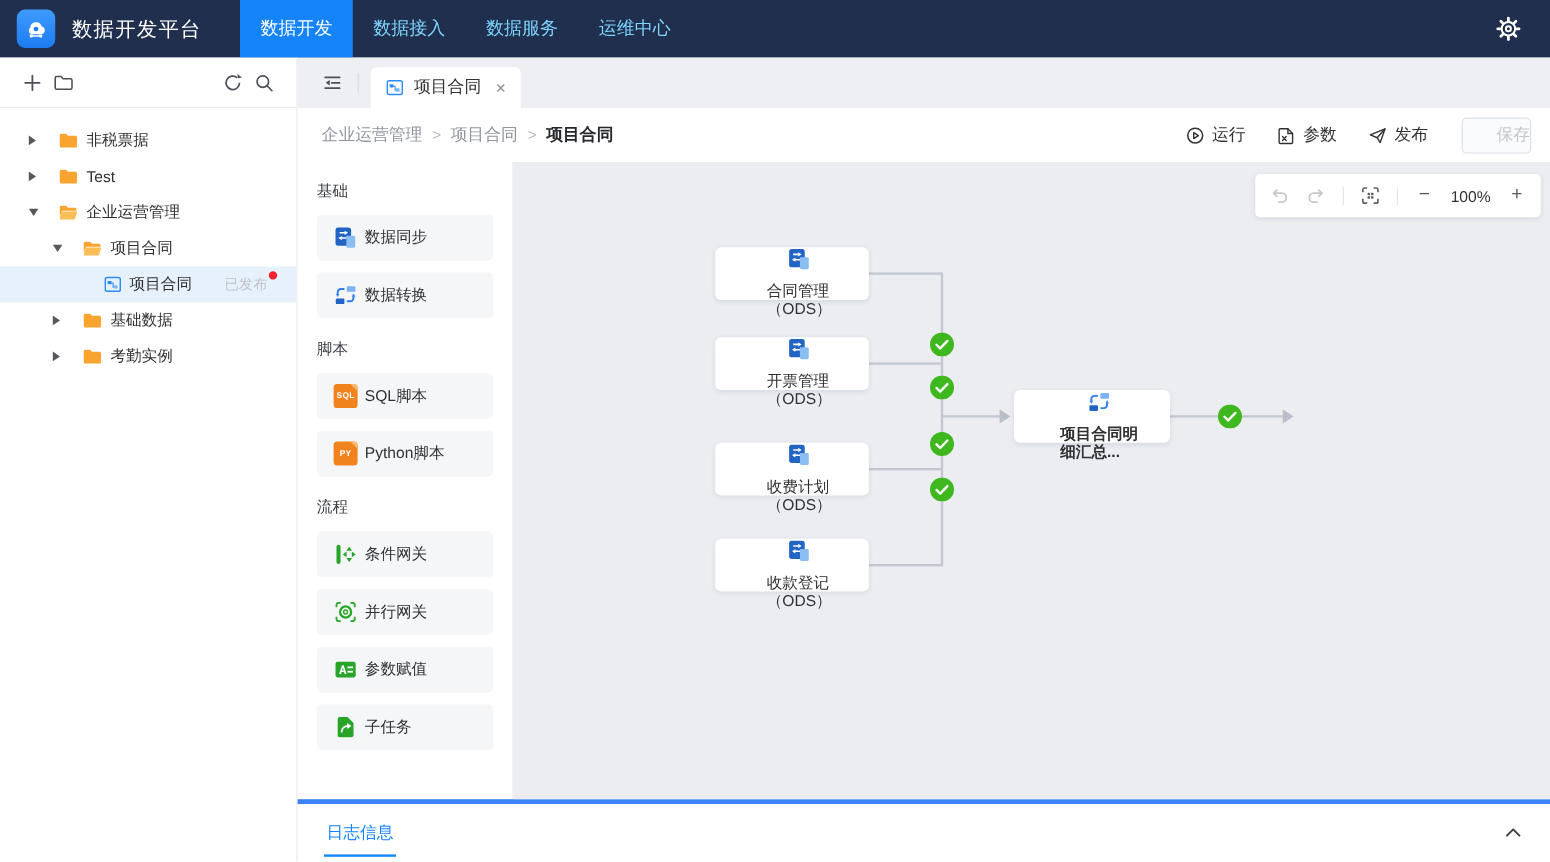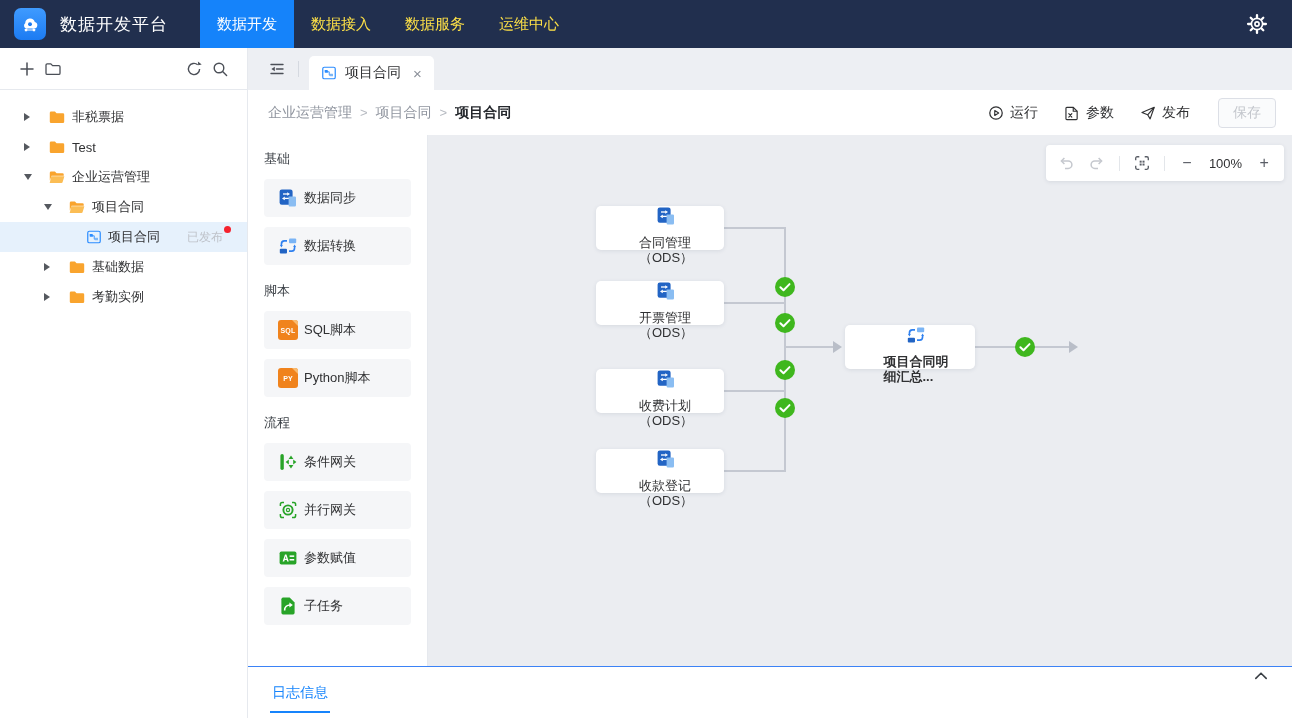--- a/index.html
+++ b/index.html
@@ -6,21 +6,21 @@
   html,body { width:1292px; height:718px; overflow:hidden;
     font-family:"Liberation Sans","DejaVu Sans",sans-serif; }
   .window { width:1292px; height:718px; display:flex; flex-direction:column; background:#fff; }
 
   
   .navbar { height:48px; background:#212f4e; display:flex; align-items:center; flex-shrink:0; }
   .logo { width:32px; height:32px; margin-left:14px; border-radius:7px;
     background:linear-gradient(180deg,#3f9bff,#1c7bf2); display:flex; align-items:center; justify-content:center; }
   .app-title { color:#fff; font-size:17px; font-weight:500; margin-left:14px; letter-spacing:1px; }
   .nav-menu { display:flex; margin-left:32px; height:48px; }
-  .nav-item { height:48px; line-height:48px; padding:0 17px; color:#fde047; font-size:15px; cursor:pointer; }
+  .nav-item { height:48px; line-height:48px; padding:0 17px; color:#7dd3fc; font-size:15px; cursor:pointer; }
   .nav-item.active { background:#1583fa; color:#fff; }
   .nav-gear { margin-left:auto; margin-right:24px; display:flex; cursor:pointer; }
 
   .body-row { flex:1; display:flex; min-height:0; }
 
   
   .sidebar { width:248px; flex-shrink:0; border-right:1px solid #e6e9ee; display:flex; flex-direction:column; background:#fff; }
   .side-toolbar { height:42px; border-bottom:1px solid #e6e9ee; display:flex; align-items:center; padding:0 14px; flex-shrink:0; }
   .tbic { display:flex; align-items:center; justify-content:center; width:26px; height:26px; cursor:pointer; }
   .side-toolbar .spacer { flex:1; }
@@ -47,21 +47,21 @@
   .tab { height:34px; background:#fff; border-radius:5px 5px 0 0; display:flex; align-items:center; padding:0 12px; gap:8px; font-size:14px; color:#303133; cursor:pointer; }
   .tab-close { color:#8b9099; font-size:15px; margin-left:4px; cursor:pointer; line-height:1; }
 
   .actionbar { height:45px; background:#fff; display:flex; align-items:center; padding:0 16px 0 20px; flex-shrink:0; }
   .crumbs { display:flex; align-items:center; gap:8px; font-size:14px; }
   .crumb { color:#8f949e; cursor:pointer; }
   .crumb-sep { color:#b7bbc2; font-size:13px; }
   .crumb.current { color:#24272c; font-weight:700; cursor:default; }
   .tb-actions { margin-left:auto; display:flex; align-items:center; gap:26px; }
   .tb-btn { display:flex; align-items:center; gap:6px; font-size:14px; color:#303133; cursor:pointer; }
-  .btn-save { width:58px; height:30px; border:1px solid #dcdfe6; background:#fafbfc; color:#c3c6cc; font-size:14px; border-radius:4px; margin-left:2px; font-family:inherit; }
+  .btn-save { width:58px; height:30px; border:1px solid #dcdfe6; background:#fafbfc; color:#c3c6cc; font-size:14px; border-radius:4px; margin-left:2px; font-family:inherit;text-align:right; }
 
   .workspace { flex:1; display:flex; min-height:0; }
 
   
   .palette { width:180px; flex-shrink:0; border-right:1px solid #e6e9ee; background:#fff; padding:14px 16px 0; overflow:hidden; }
   .pal-sec-title { font-size:13px; color:#3a3f45; margin-bottom:10px; height:20px; line-height:20px; }
   .pal-sec-title.later { margin-top:16px; }
   .pal-item { height:38px; background:#f5f6f8; border-radius:4px; display:flex; align-items:center; gap:6px; padding:0 0 0 14px; margin-bottom:10px; font-size:13px; color:#303133; cursor:grab; }
   .file-ic { width:20px; height:20px; background:#f0831d; border-radius:3px; color:#fff; font-size:7px; font-weight:700; display:flex; align-items:center; justify-content:center; position:relative; flex-shrink:0; }
   .file-ic::after { content:""; position:absolute; top:0; right:0; border-top:6px solid #f8bb72; border-left:6px solid transparent; border-radius:0 3px 0 0; }
@@ -78,21 +78,21 @@
   .edge { position:absolute; background:#c4c8d1; z-index:1; }
   .arrowhead { position:absolute; width:0; height:0; border-top:6px solid transparent; border-bottom:6px solid transparent; border-left:9px solid #b9bec8; z-index:1; }
   .check { position:absolute; z-index:3; }
 
   .node { position:absolute; width:128px; height:44px; background:#fff; border-radius:5px; box-shadow:0 1px 4px rgba(31,45,80,.10);
     display:flex; align-items:center; gap:9px; padding-left:12px; z-index:2; cursor:move;flex-direction:column; }
   .node.wide { width:130px;font-weight:bold; }
   .node-label { font-size:13px; color:#303133; line-height:15px; white-space:nowrap; }
 
   
-  .log-panel { height:52px; background:#fff; border-top:1px solid #3b82f6; display:flex; align-items:flex-start; justify-content:space-between; padding:0 22px; flex-shrink:0;gap:32px; }
+  .log-panel { height:52px; background:#fff; border-top:4px solid #3b82f6; display:flex; align-items:center; justify-content:space-between; padding:0 22px; flex-shrink:0;gap:32px; }
   .log-tab { position:relative; color:#1684fc; font-size:14px; height:52px; display:flex; align-items:center; padding:0 2px; cursor:pointer; }
   .log-tab::after { content:""; position:absolute; left:0; right:0; bottom:6px; height:2px; background:#1684fc; }
   .log-chevron { display:flex; cursor:pointer; }
 
   .ic16 { width:16px; height:16px; flex-shrink:0; }
   .ic18 { width:18px; height:18px; flex-shrink:0; }
   .ic20 { width:20px; height:20px; flex-shrink:0; }
 </style>
 </head>
 <body>

